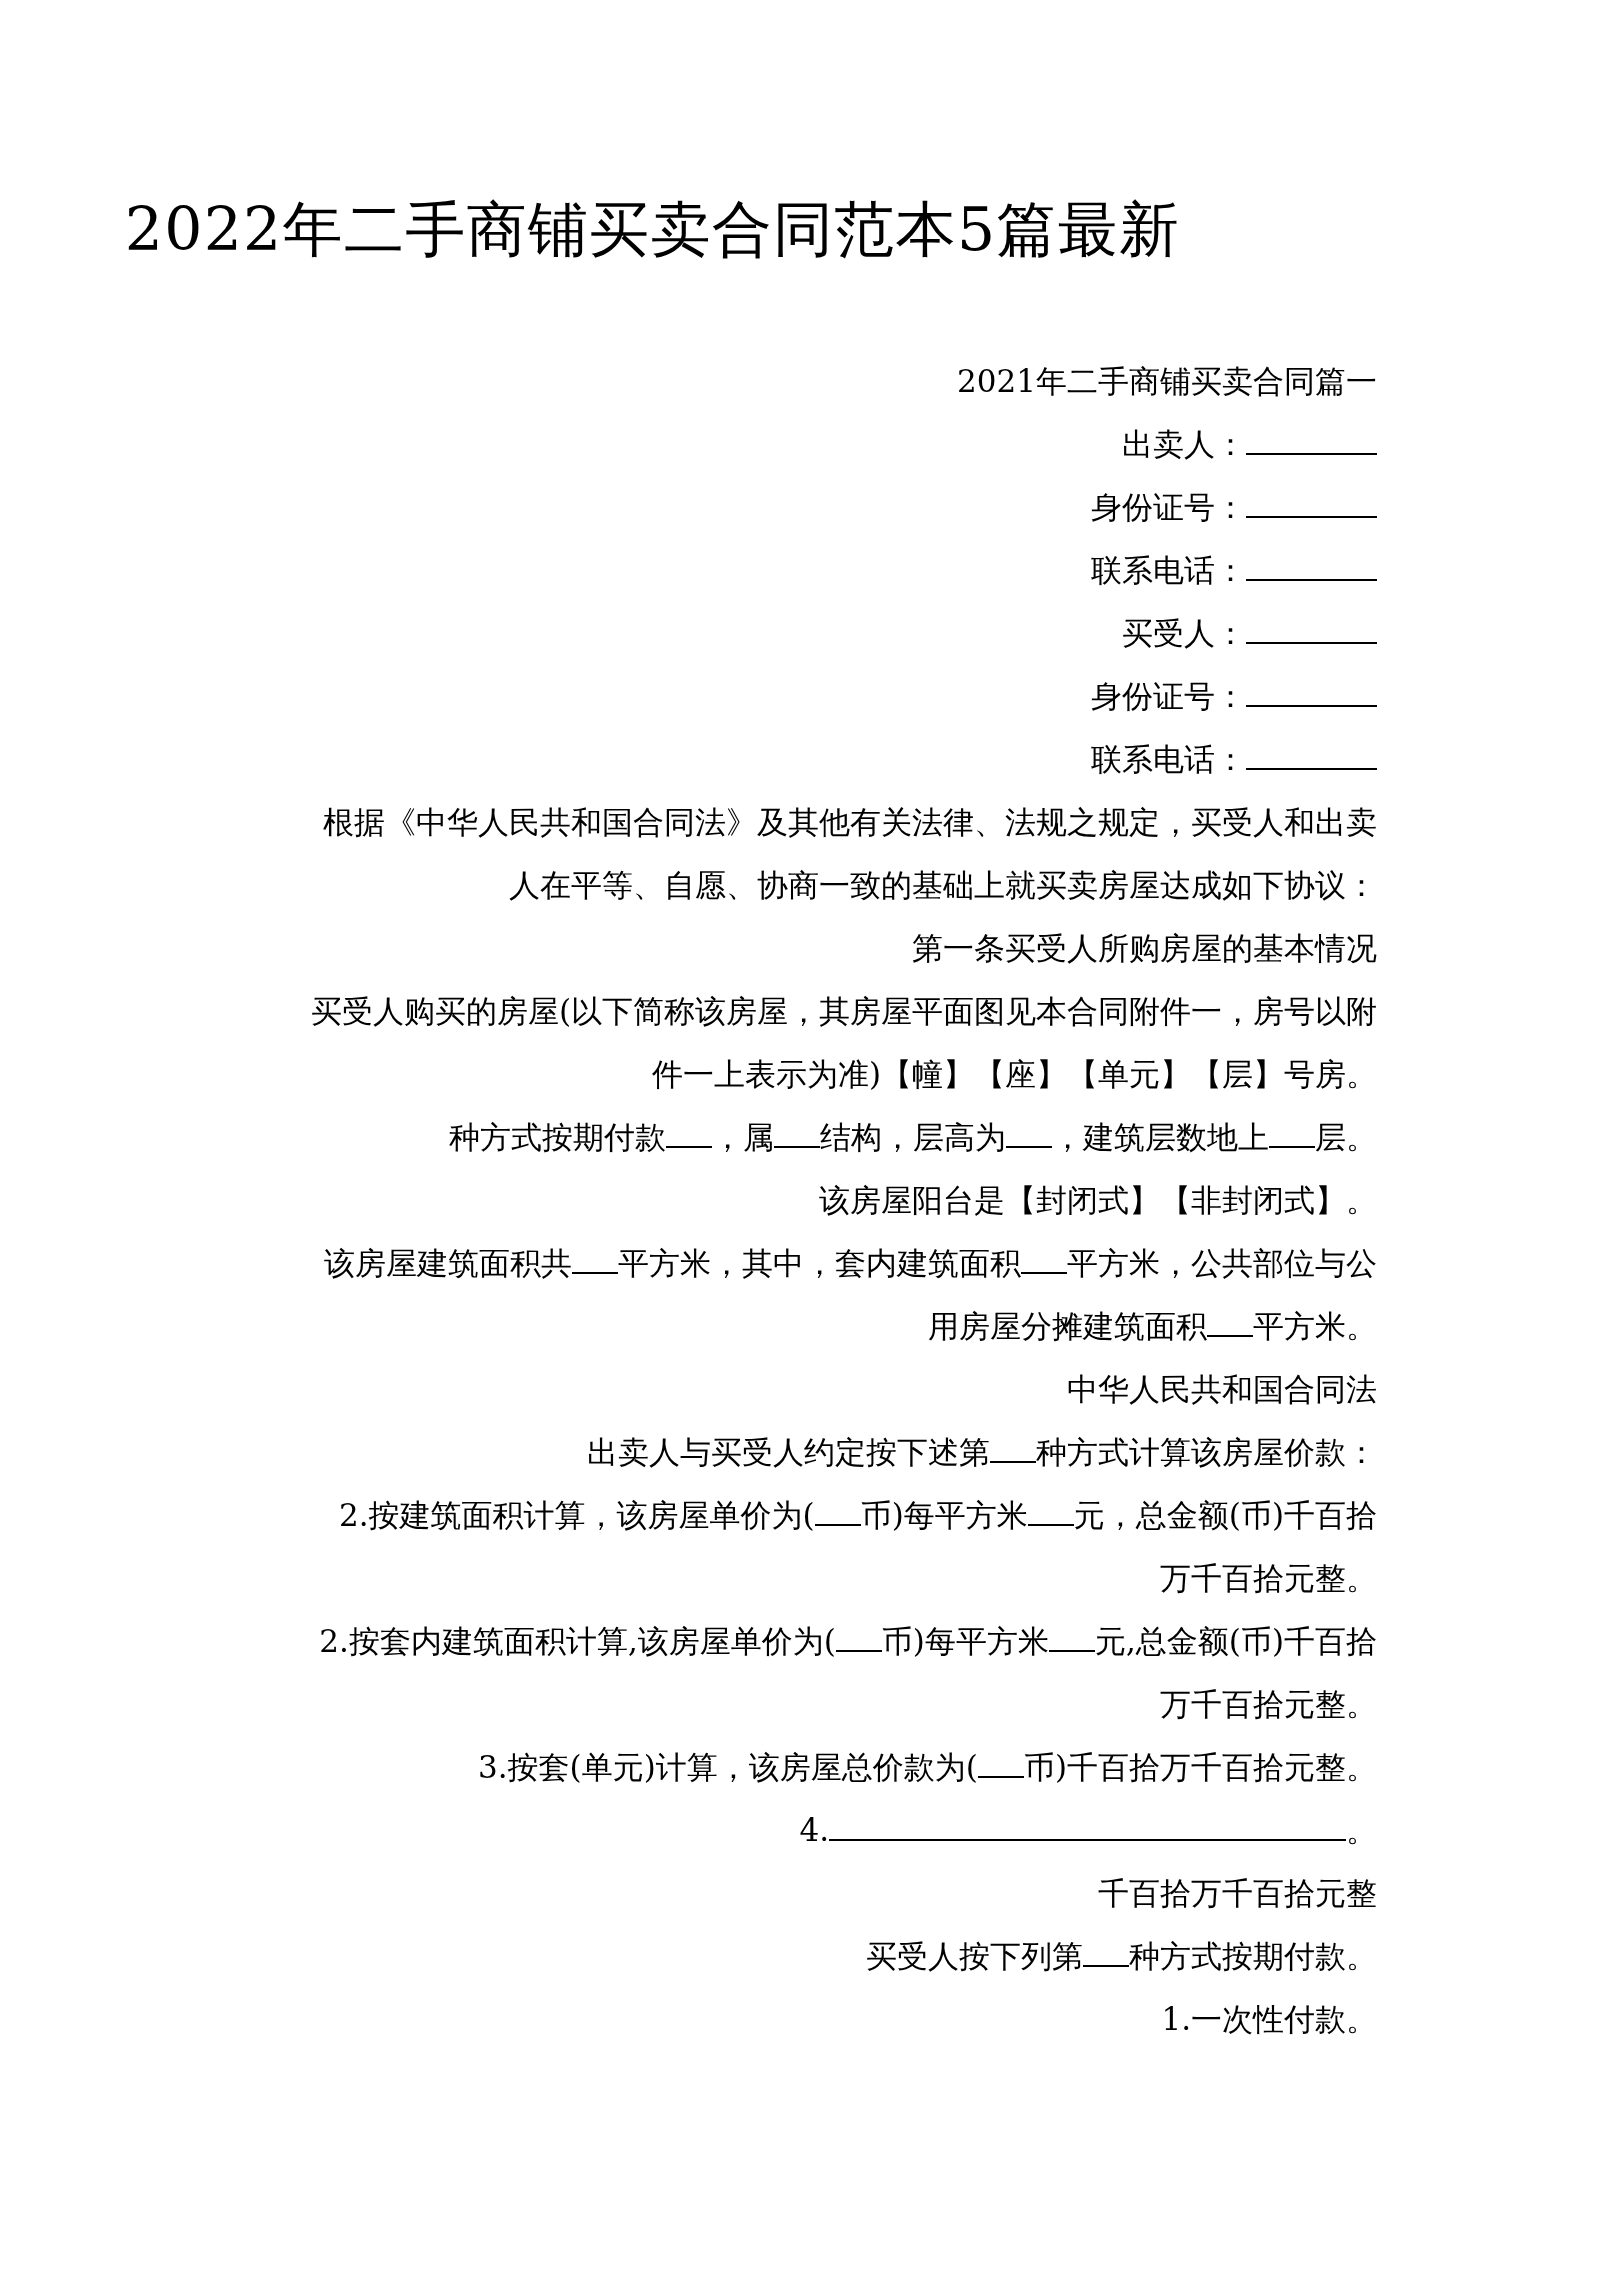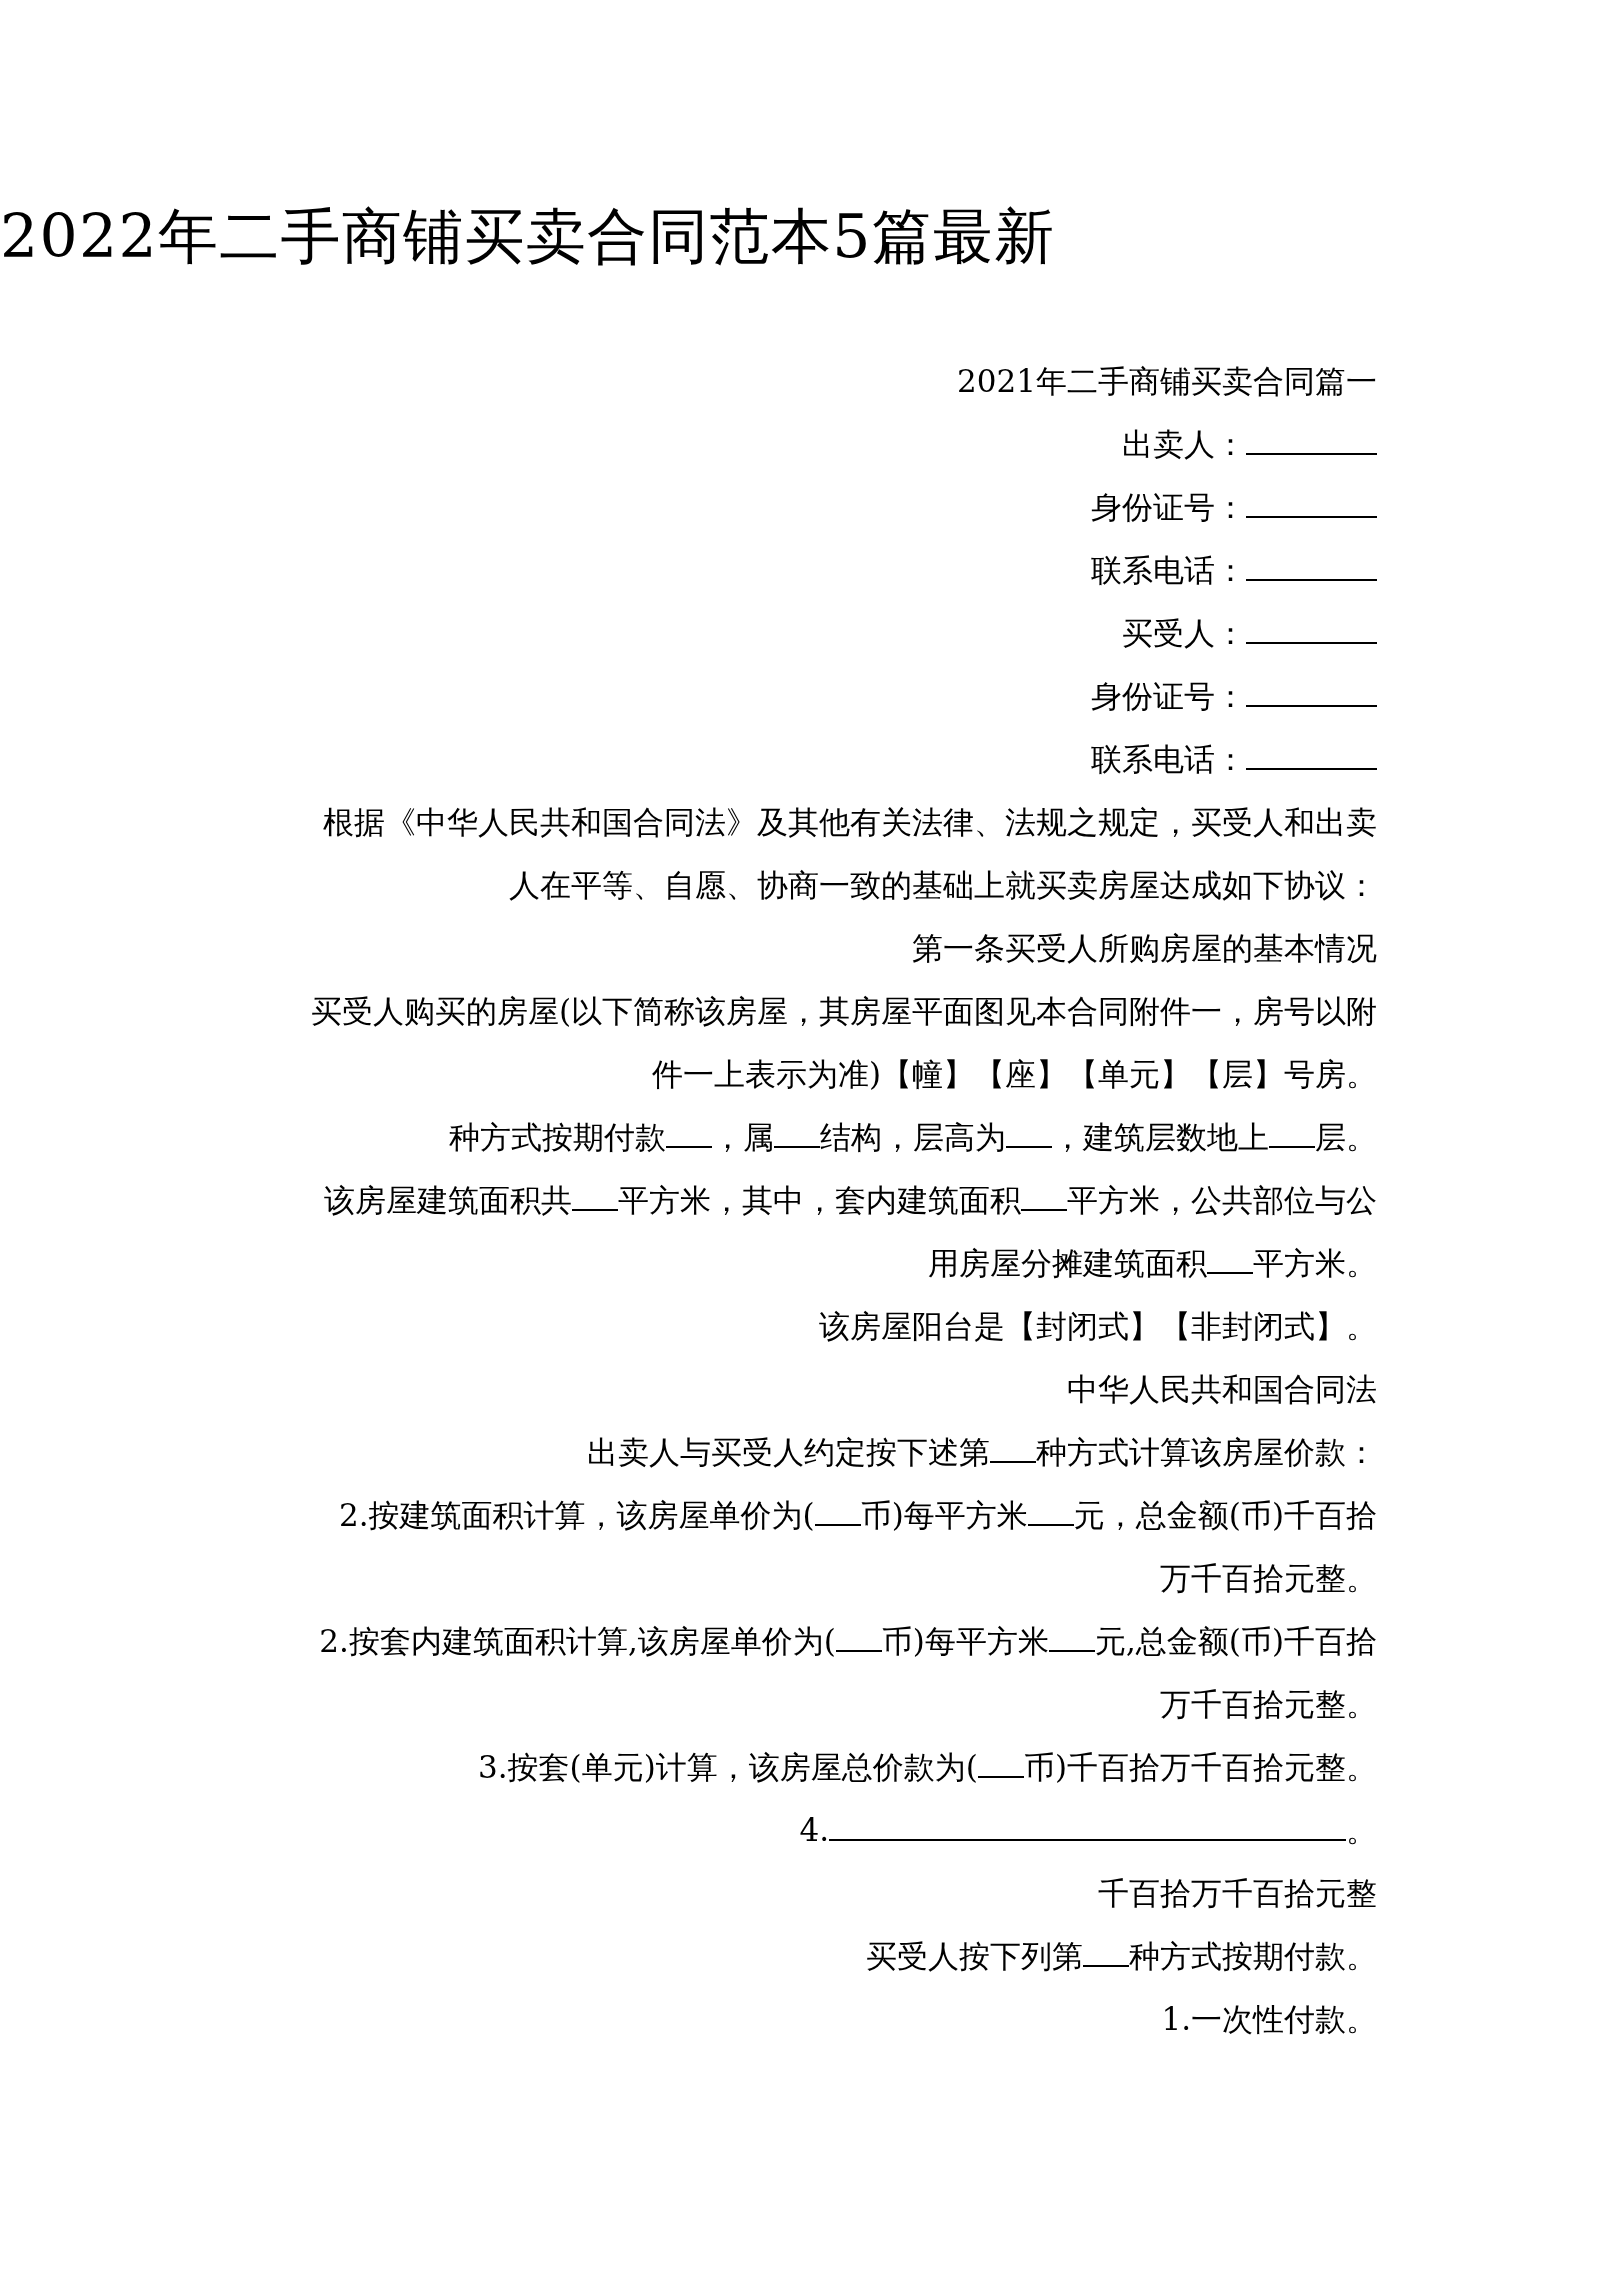--- a/index.html
+++ b/index.html
@@ -1,19 +1,19 @@
 <!DOCTYPE html>
 <html style="font-size:10.5px"><head>
 <meta charset="utf-8">
 <style>
   html, body { margin: 0; padding: 0; background: #ffffff; }
   body { width: 1623px; height: 2295px; position: relative; overflow: hidden;
          font-family: "DejaVu Serif", "Liberation Serif", serif; color: #000; }
   .page { position: absolute; left: 0; top: 0; width: 1623px; height: 2295px; background: #fff; }
-  .title { position: absolute; left: 0; width: 1305px; top: 200px; text-align: left;
+  .title { position: absolute; left: 0; width: 1305px; top: 193px; text-align: center;
            font-size: 60px; line-height: 72px; letter-spacing: 1.3px; }
   .body { position: absolute; left: 245px; top: 350px; width: 1132px; }
   .p { font-size: 31px; line-height: 63px; margin: 0; white-space: normal; word-break: break-all; }
   .ind { text-indent: 65px; text-align: right; }
   .blank { display: inline-block; border-bottom: 2px solid #000; height: 26px; vertical-align: baseline; }
   .b-name { width: 131px; }
   .b-xs { width: 46px; }
   .b-long { width: 517px; }
 </style>
 </head>
@@ -32,22 +32,22 @@
     <p class="p ind"><span>联系电话：</span><span class="blank b-name"></span></p>
     <p class="p ind"><span>买受人：</span><span class="blank b-name"></span></p>
     <p class="p ind"><span>身份证号：</span><span class="blank b-name"></span></p>
     <p class="p ind"><span>联系电话：</span><span class="blank b-name"></span></p>
 
     <p class="p ind">根据《中华人民共和国合同法》及其他有关法律、法规之规定，买受人和出卖人在平等、自愿、协商一致的基础上就买卖房屋达成如下协议：</p>
 
     <p class="p ind">第一条买受人所购房屋的基本情况</p>
     <p class="p ind">买受人购买的房屋(以下简称该房屋，其房屋平面图见本合同附件一，房号以附件一上表示为准)【幢】【座】【单元】【层】号房。</p>
     <p class="p ind"><span>种方式按期付款</span><span class="blank b-xs"></span><span>，属</span><span class="blank b-xs"></span><span>结构，层高为</span><span class="blank b-xs"></span><span>，建筑层数地上</span><span class="blank b-xs"></span><span>层。</span></p>
+    <p class="p ind">该房屋阳台是【封闭式】【非封闭式】。</p>
     <p class="p ind"><span>该房屋建筑面积共</span><span class="blank b-xs"></span><span>平方米，其中，套内建筑面积</span><span class="blank b-xs"></span><span>平方米，公共部位与公用房屋分摊建筑面积</span><span class="blank b-xs"></span><span>平方米。</span></p>
-    <p class="p ind">该房屋阳台是【封闭式】【非封闭式】。</p>
 
     <p class="p ind">中华人民共和国合同法</p>
     <p class="p ind"><span>出卖人与买受人约定按下述第</span><span class="blank b-xs"></span><span>种方式计算该房屋价款：</span></p>
     <p class="p ind"><span>2.按建筑面积计算，该房屋单价为(</span><span class="blank b-xs"></span><span>币)每平方米</span><span class="blank b-xs"></span><span>元，总金额(币)千百拾万千百拾元整。</span></p>
     <p class="p ind"><span>2.按套内建筑面积计算,该房屋单价为(</span><span class="blank b-xs"></span><span>币)每平方米</span><span class="blank b-xs"></span><span>元,总金额(币)千百拾万千百拾元整。</span></p>
     <p class="p ind"><span>3.按套(单元)计算，该房屋总价款为(</span><span class="blank b-xs"></span><span>币)千百拾万千百拾元整。</span></p>
     <p class="p ind"><span>4.</span><span class="blank b-long"></span><span>。</span></p>
 
     <p class="p ind">千百拾万千百拾元整</p>
     <p class="p ind"><span>买受人按下列第</span><span class="blank b-xs"></span><span>种方式按期付款。</span></p>

